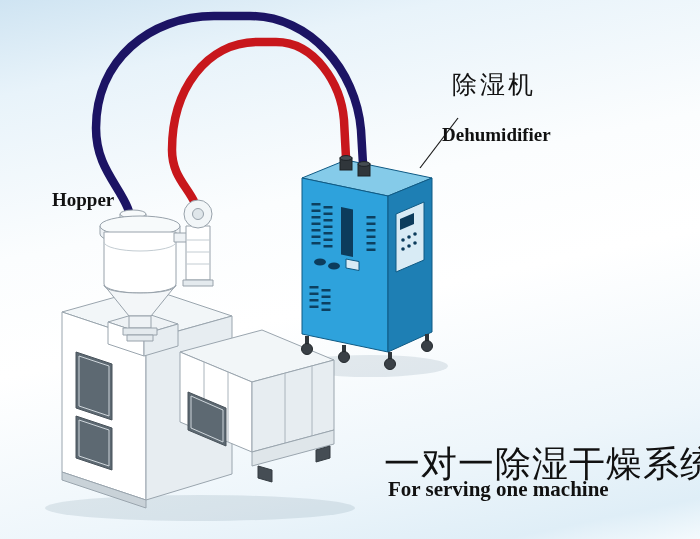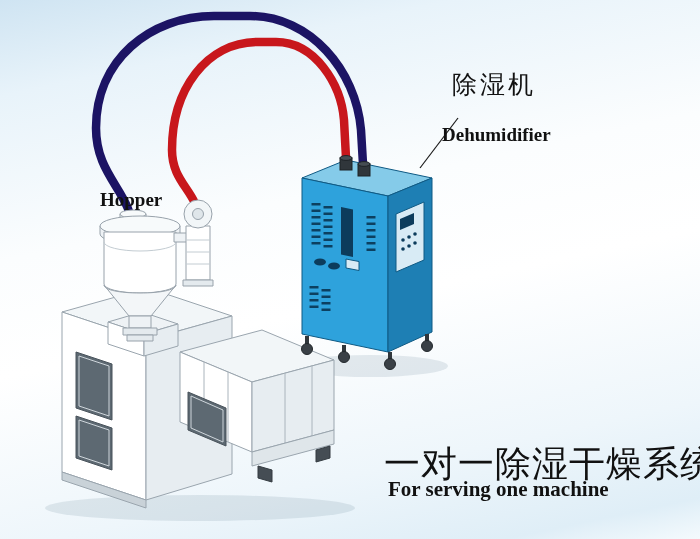--- a/index.html
+++ b/index.html
@@ -16,21 +16,21 @@
     background:linear-gradient(168deg,#cfe4f2 0%,#e8f3fa 14%,#fbfdfe 38%,#ffffff 55%,#eef6fb 80%,#dfeef7 94%,#f4fafd 100%);
     font-family:"DejaVu Sans","Liberation Sans",sans-serif;
   }
   .stage svg{position:absolute;left:0;top:0;}
   .lbl{position:absolute;color:var(--label-text);white-space:nowrap;}
   .zh{font-weight:400;font-family:"DejaVu Sans",sans-serif;}
   .en{font-weight:700;font-family:"Liberation Serif","DejaVu Serif",serif;}
   .lbl-dehu-zh{left:452px;top:68px;font-size:25px;letter-spacing:3px;}
   .lbl-dehu-en{left:442px;top:99px;font-size:19px;margin-top:25px;}
   .lbl-hop-zh{left:52px;top:158px;font-size:25px;letter-spacing:3px;}
-  .lbl-hop-en{left:52px;top:189px;font-size:19px;margin-left:48px;}
+  .lbl-hop-en{left:52px;top:189px;font-size:19px;}
   .caption-zh{left:384px;top:440px;font-size:36px;letter-spacing:1px;}
   .caption-en{left:388px;top:477px;font-size:21px;}
 
   
   .m{stroke:#9aa5ae;stroke-width:1;stroke-linejoin:round;}
   .m-top{fill:#f2f6f8;} .m-left{fill:#ffffff;} .m-right{fill:#e7edf1;}
   .m-lite{fill:#eef2f5;} .m-skirt{fill:#dfe6ea;} .m-kick{fill:#c9d2d8;}
   .m-dark{fill:#5d6972;stroke:#49535b;}
   .m-foot{fill:#454d54;stroke:#343b41;}
   .cab{stroke:#0f5a84;stroke-width:1;stroke-linejoin:round;}

